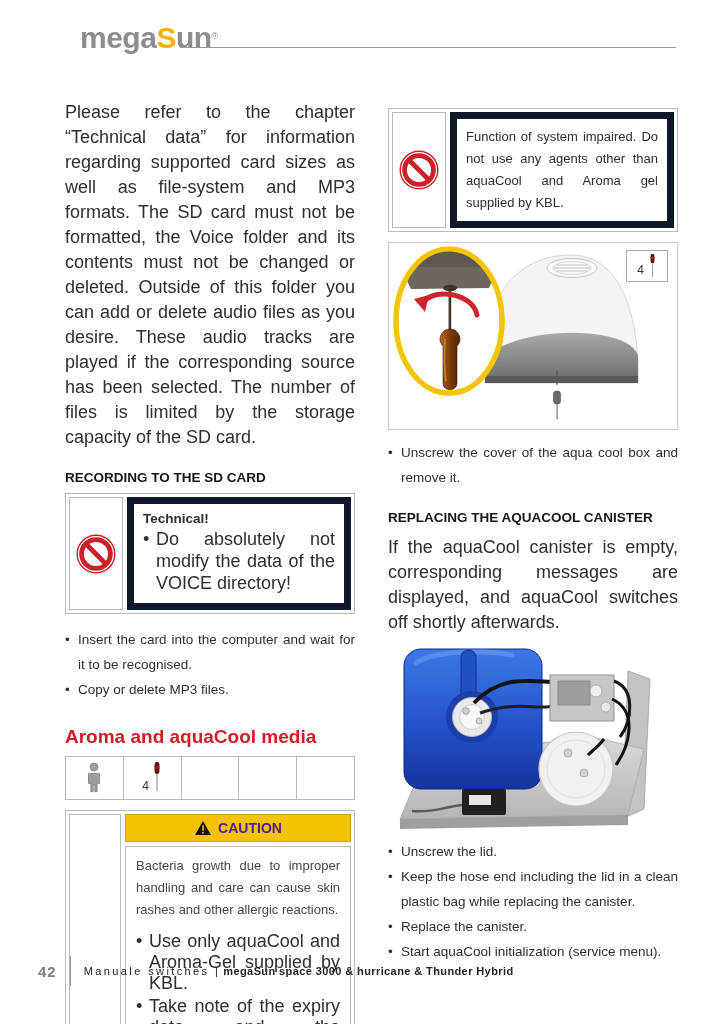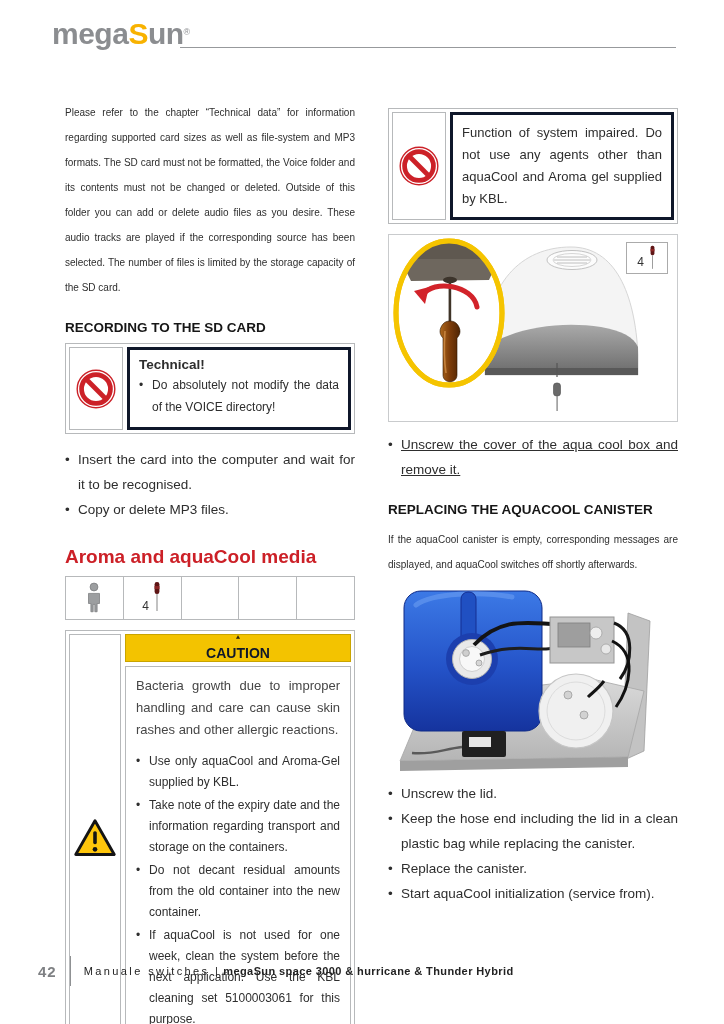--- a/index.html
+++ b/index.html
@@ -1,52 +1,52 @@
 <!DOCTYPE html>
 <html><head>
 <meta charset="utf-8">
 <style>
   html,body{margin:0;padding:0;}
   body{
     width:724px;height:1024px;background:#ffffff;position:relative;
     font-family:"Liberation Sans", sans-serif;color:#2e2e2e;overflow:hidden;
   }
   
-  .logo{position:absolute;top:18px;left:52px;font-size:30px;font-weight:bold;letter-spacing:-0.5px;line-height:32px;}
+  .logo{position:absolute;top:18px;left:80px;font-size:30px;font-weight:bold;letter-spacing:-0.5px;line-height:40px;}
   .logo .g{color:#8b8d90;}
   .logo .y{color:#f8b200;}
   .logo .reg{font-size:9px;color:#8b8d90;vertical-align:top;position:relative;top:-2px;font-weight:normal;}
   .header-rule{position:absolute;top:47px;left:180px;width:496px;border-top:1.4px solid #97999c;}
   
   .columns{position:absolute;top:100px;left:65px;display:flex;gap:33px;}
   .col{width:290px;}
-  p.body{font-size:10px;line-height:25px;text-align:justify;margin:0;}
+  p.body{font-size:18px;line-height:25px;text-align:justify;margin:0;}
   h3.section{font-size:13.5px;font-weight:bold;color:#161616;margin:20px 0 8px 0;}
   h2.red{font-size:19px;font-weight:bold;color:#cc2027;margin:24px 0 8px 0;}
   
   .note{border:1px solid #b7b9bb;padding:3px;display:flex;gap:4px;background:#fff;}
   .note .icon-cell{border:1px solid #b7b9bb;width:52px;flex:0 0 52px;display:flex;align-items:center;justify-content:center;}
-  .note .content-cell{border:3px solid #0f172a;flex:1;padding:7px 9px;}
+  .note .content-cell{border:7px solid #0f172a;flex:1;padding:7px 9px;}
   .note .content-cell .title{font-size:13.5px;font-weight:bold;margin:0 0 2px 0;}
   .note .content-cell .txt{font-size:13px;line-height:22px;text-align:justify;}
   
   ul.bullets{list-style:none;margin:10px 0 0 0;padding:0;}
   ul.bullets li{position:relative;padding-left:13px;font-size:13.5px;line-height:25px;text-align:justify;margin:0;}
   ul.bullets li::before{content:"\2022";position:absolute;left:0;top:0;}
-  ul.bullets.compact li{font-size:12px;line-height:21px;margin-bottom:2px;}
+  ul.bullets.compact li{font-size:18px;line-height:21px;margin-bottom:2px;}
   
   .strip{display:flex;border:1px solid #b7b9bb;height:42px;margin:4px 0 10px 0;}
   .strip .cell{flex:1;border-right:1px solid #b7b9bb;display:flex;align-items:center;justify-content:center;gap:3px;}
   .strip .cell:last-child{border-right:none;}
   .strip .num{font-size:12px;color:#333;align-self:flex-end;margin-bottom:6px;}
   
   .caution{border:1px solid #b7b9bb;padding:3px;display:flex;gap:4px;margin-top:8px;}
   .caution .left-cell{border:1px solid #b7b9bb;width:50px;flex:0 0 50px;display:flex;align-items:center;justify-content:center;}
   .caution .right-col{flex:1;display:flex;flex-direction:column;gap:4px;}
-  .caution .cap-header{background:#f3c300;border:1px solid #c9a400;height:26px;display:flex;align-items:center;justify-content:center;gap:6px;font-weight:bold;font-size:14px;color:#0f172a;flex-direction:column;}
+  .caution .cap-header{background:#f3c300;border:1px solid #c9a400;height:26px;display:flex;align-items:center;justify-content:center;gap:6px;font-weight:bold;font-size:14px;color:#4c1d95;}
   .caution .cap-body{border:1px solid #b7b9bb;flex:1;padding:8px 10px;}
   .caution .cap-body h4{font-size:13.5px;margin:2px 0 10px 0;color:#111;}
   .caution .cap-body p{font-size:13px;line-height:22px;text-align:justify;color:#464646;margin:0 0 10px 0;}
   
   .fig1{border:1px solid #c9cbcd;height:186px;position:relative;margin:10px 0 2px 0;background:#fff;}
   .callout{position:absolute;top:7px;right:9px;width:40px;height:30px;border:1px solid #ababab;display:flex;align-items:center;justify-content:center;gap:4px;background:#fff;}
   .callout .num{font-size:12px;color:#333;align-self:flex-end;margin-bottom:4px;}
   .fig2{height:190px;margin:6px 0 2px 4px;}
   
   .footer{position:absolute;left:38px;bottom:38px;display:flex;align-items:center;gap:13px;}
@@ -209,21 +209,21 @@
       <div class="callout">
         <span class="num">4</span>
         <svg width="9" height="27" viewBox="0 0 10 34">
           <rect x="2.6" y="1" width="4.8" height="12" rx="2.2" fill="#5e1515"></rect>
           <rect x="2.6" y="5" width="4.8" height="3" fill="#8a2424"></rect>
           <rect x="4.4" y="13" width="1.2" height="17" fill="#9a9a9a"></rect>
         </svg>
       </div>
     </div>
 
-    <ul class="bullets" style="margin-top:10px;text-decoration:underline;">
+    <ul class="bullets" style="margin-top:10px;">
       <li>Unscrew the cover of the aqua cool box and remove it.</li>
     </ul>
 
     <h3 class="section" style="">REPLACING THE AQUACOOL CANISTER</h3>
 
 
     <p class="body" style="margin-top:10px;">If the aquaCool canister is empty, corresponding messages are displayed, and aquaCool switches off shortly afterwards.</p>
 
     <div class="fig2">
       <svg width="265" height="190" viewBox="0 0 265 190">
@@ -272,21 +272,21 @@
         <rect x="70" y="148" width="44" height="26" rx="2" fill="#202020"></rect>
         <rect x="77" y="154" width="22" height="10" fill="#e6e6e6"></rect>
         <path d="M70,164 C52,166 40,172 20,170" fill="none" stroke="#5a5a5a" stroke-width="2.4"></path>
       </svg>
     </div>
 
     <ul class="bullets" style="margin-top:8px;">
       <li>Unscrew the lid.</li>
       <li>Keep the hose end including the lid in a clean plastic bag while replacing the canister.</li>
       <li>Replace the canister.</li>
-      <li>Start aquaCool initialization (service from).</li>
+      <li>Start aquaCool initialization (service menu).</li>
     </ul>
   </div>
 </div>
 
 <div class="footer">
   <span class="pnum">42</span>
   <span class="vline"></span>
   <span class="txt"><span class="lsp">Manuale switches |</span> <b>megaSun space 3000 &amp; hurricane &amp; Thunder Hybrid</b></span>
 </div>
 

